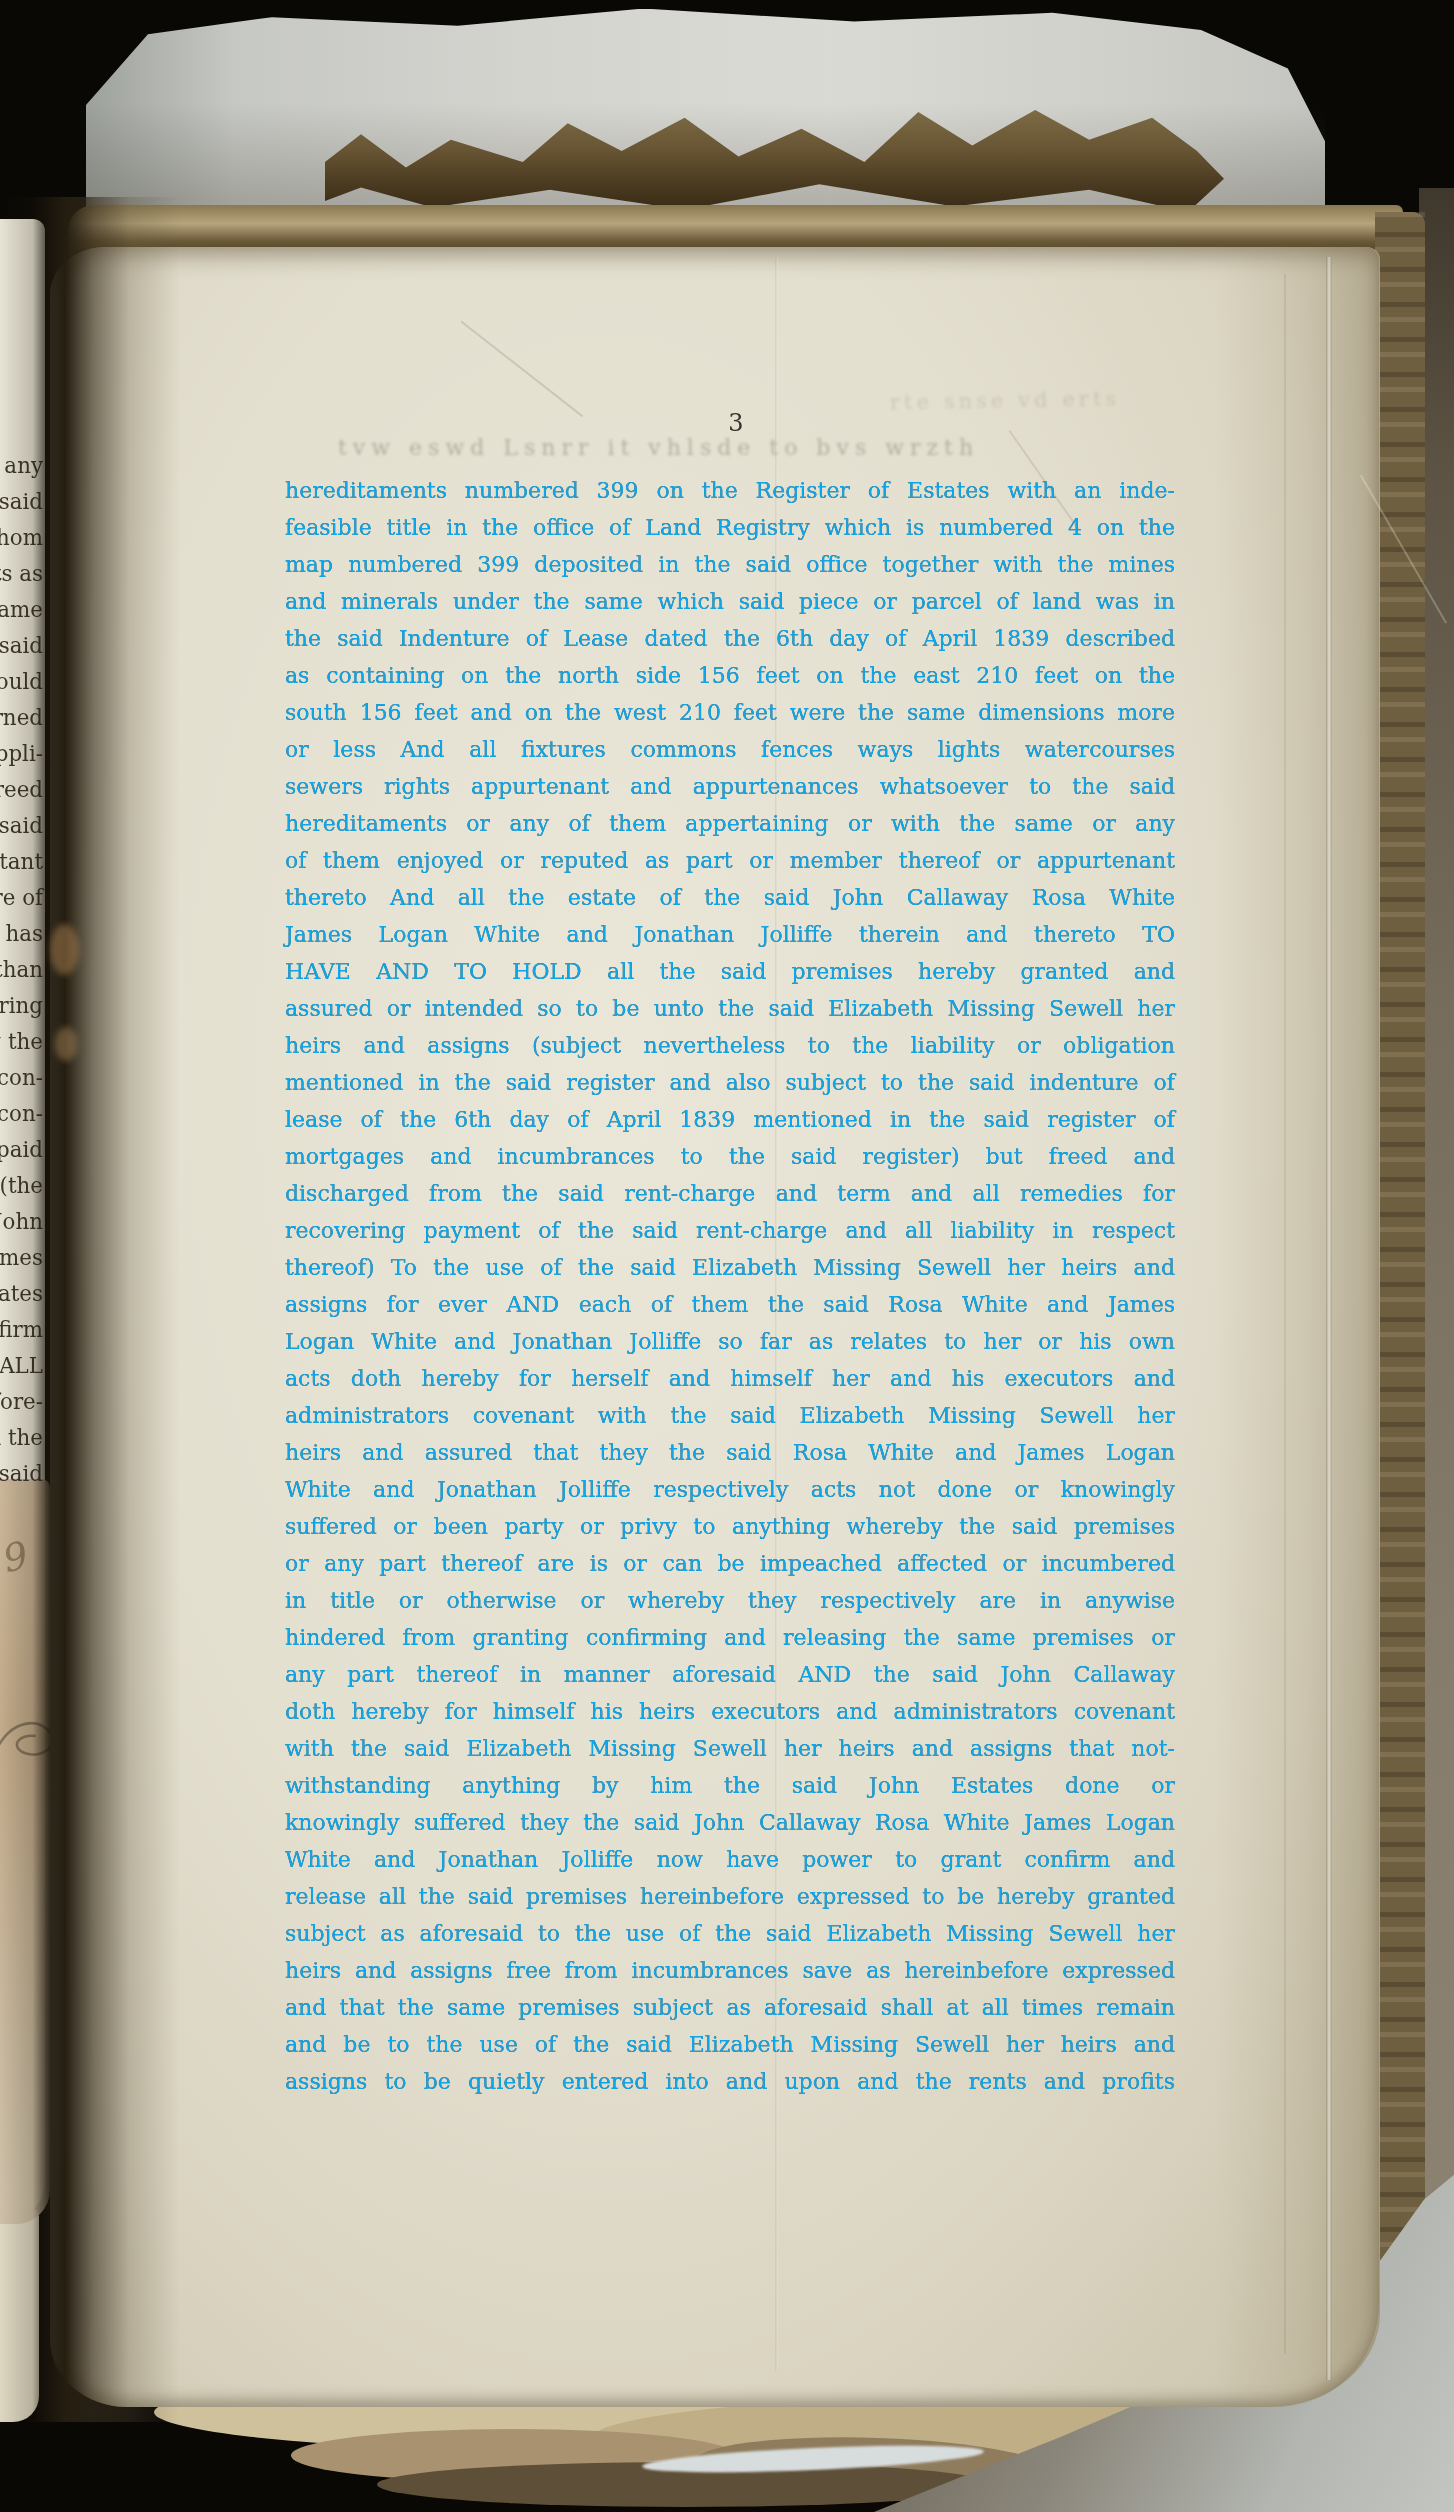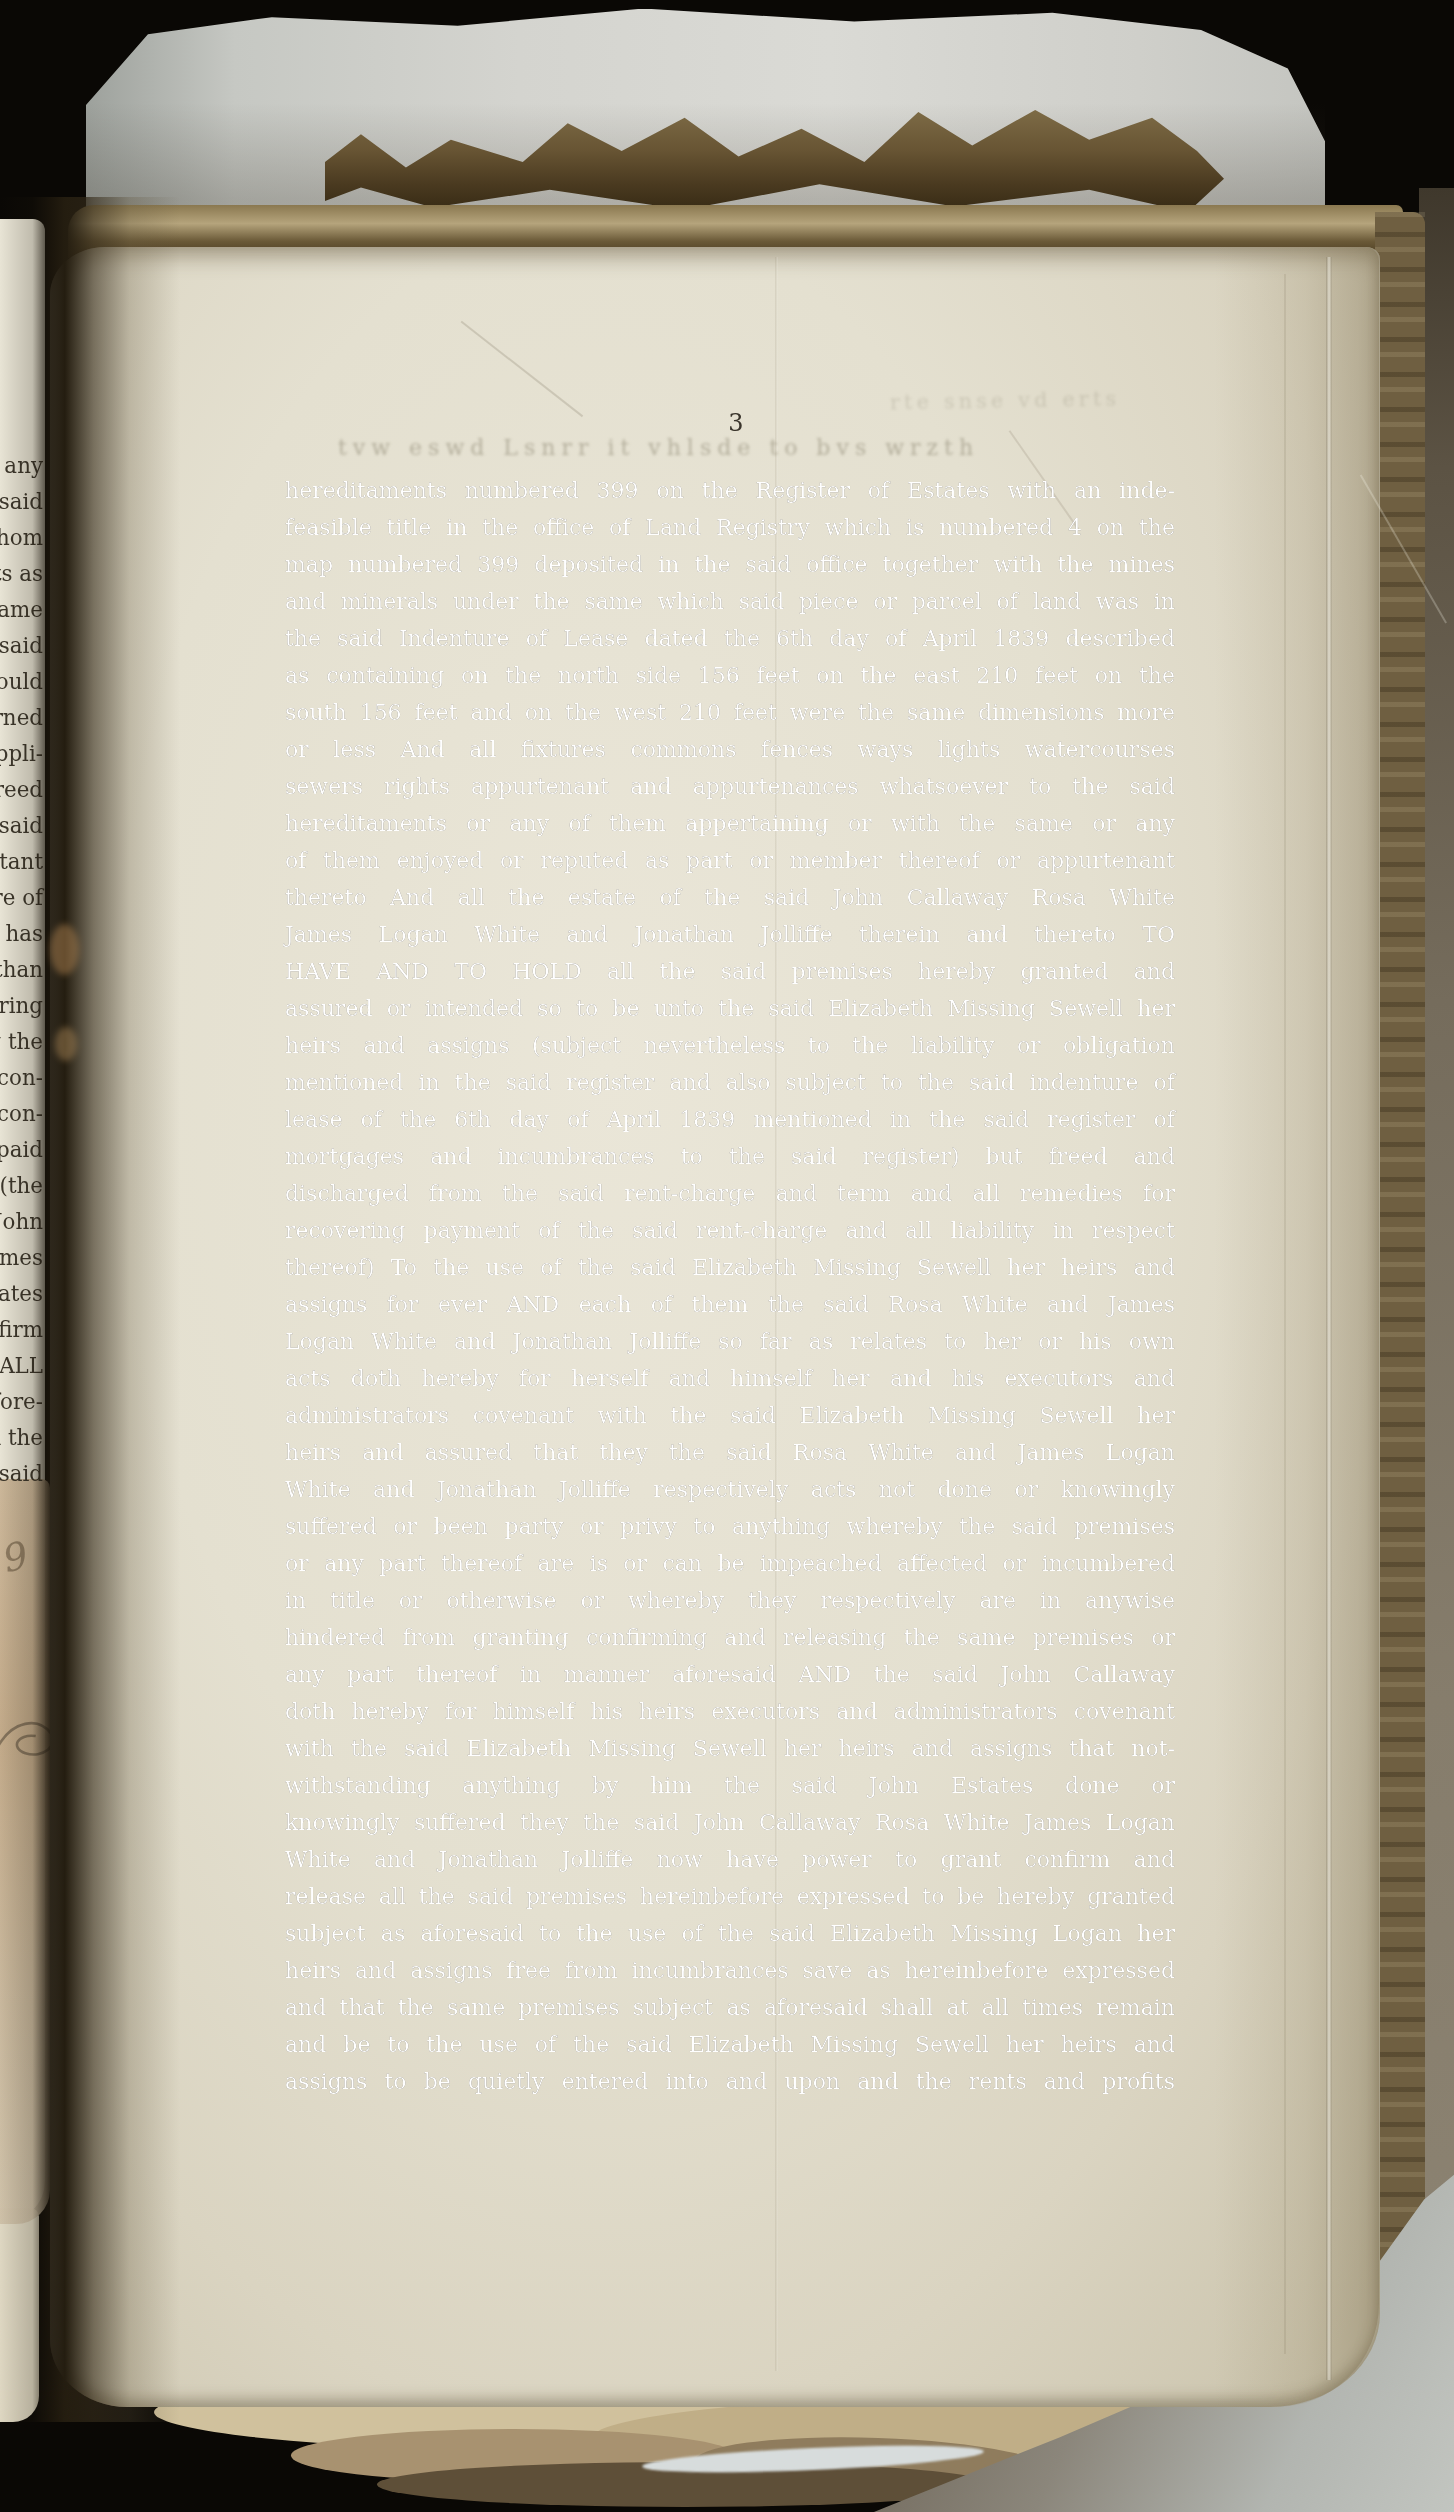--- a/index.html
+++ b/index.html
@@ -85,21 +85,21 @@
   .gutter-spot2{left:55px;top:1027px;width:22px;height:34px;background:#c29a64;opacity:.4;border-radius:50%;filter:blur(3.4px);}
 
   
   .showthrough{left:338px;top:435px;width:710px;height:29px;font-size:22px;letter-spacing:6px;
     color:#8b8570;opacity:.55;filter:blur(1.4px);white-space:nowrap;}
   .showthrough2{left:890px;top:387px;width:394px;height:26px;font-size:20.5px;letter-spacing:4.3px;
     color:#95907c;opacity:.30;filter:blur(1.5px);transform:rotate(-1deg);white-space:nowrap;}
 
   
   .page-number{left:719px;top:409px;width:34px;height:31px;font-size:24px;color:#3a352c;text-align:center;}
-  #text-block{left:285px;top:472px;width:890px;height:1626px;color:#ffffff;
+  #text-block{left:285px;top:472px;width:890px;height:1626px;color:#0ea5e9;
     text-shadow:0 0 0.5px rgba(45,40,28,.75);}
   #text-block .line{position:static;display:block;height:37px;line-height:37px;font-size:22px;
     text-align:justify;text-align-last:justify;white-space:normal;}
 </style>
 </head>
 <body>
 
 <div id="stage">
 
   <div class="fabric"></div>
@@ -209,21 +209,21 @@
       <div class="line">or any part thereof are is or can be impeached affected or incumbered</div>
       <div class="line">in title or otherwise or whereby they respectively are in anywise</div>
       <div class="line">hindered from granting confirming and releasing the same premises or</div>
       <div class="line">any part thereof in manner aforesaid  AND the said John Callaway</div>
       <div class="line">doth hereby for himself his heirs executors and administrators covenant</div>
       <div class="line">with the said Elizabeth Missing Sewell her heirs and assigns that not-</div>
       <div class="line">withstanding anything by him the said John Estates done or</div>
       <div class="line">knowingly suffered they the said John Callaway Rosa White James Logan</div>
       <div class="line">White and Jonathan Jolliffe now have power to grant confirm and</div>
       <div class="line">release all the said premises hereinbefore expressed to be hereby granted</div>
-      <div class="line">subject as aforesaid to the use of the said Elizabeth Missing Logan her</div>
+      <div class="line">subject as aforesaid to the use of the said Elizabeth Missing Sewell her</div>
       <div class="line">heirs and assigns free from incumbrances save as hereinbefore expressed</div>
       <div class="line">and that the same premises subject as aforesaid shall at all times remain</div>
       <div class="line">and be to the use of the said Elizabeth Missing Sewell her heirs and</div>
       <div class="line">assigns to be quietly entered into and upon and the rents and profits</div>
     </div>
 
 </div>
 
 
 </body></html>

